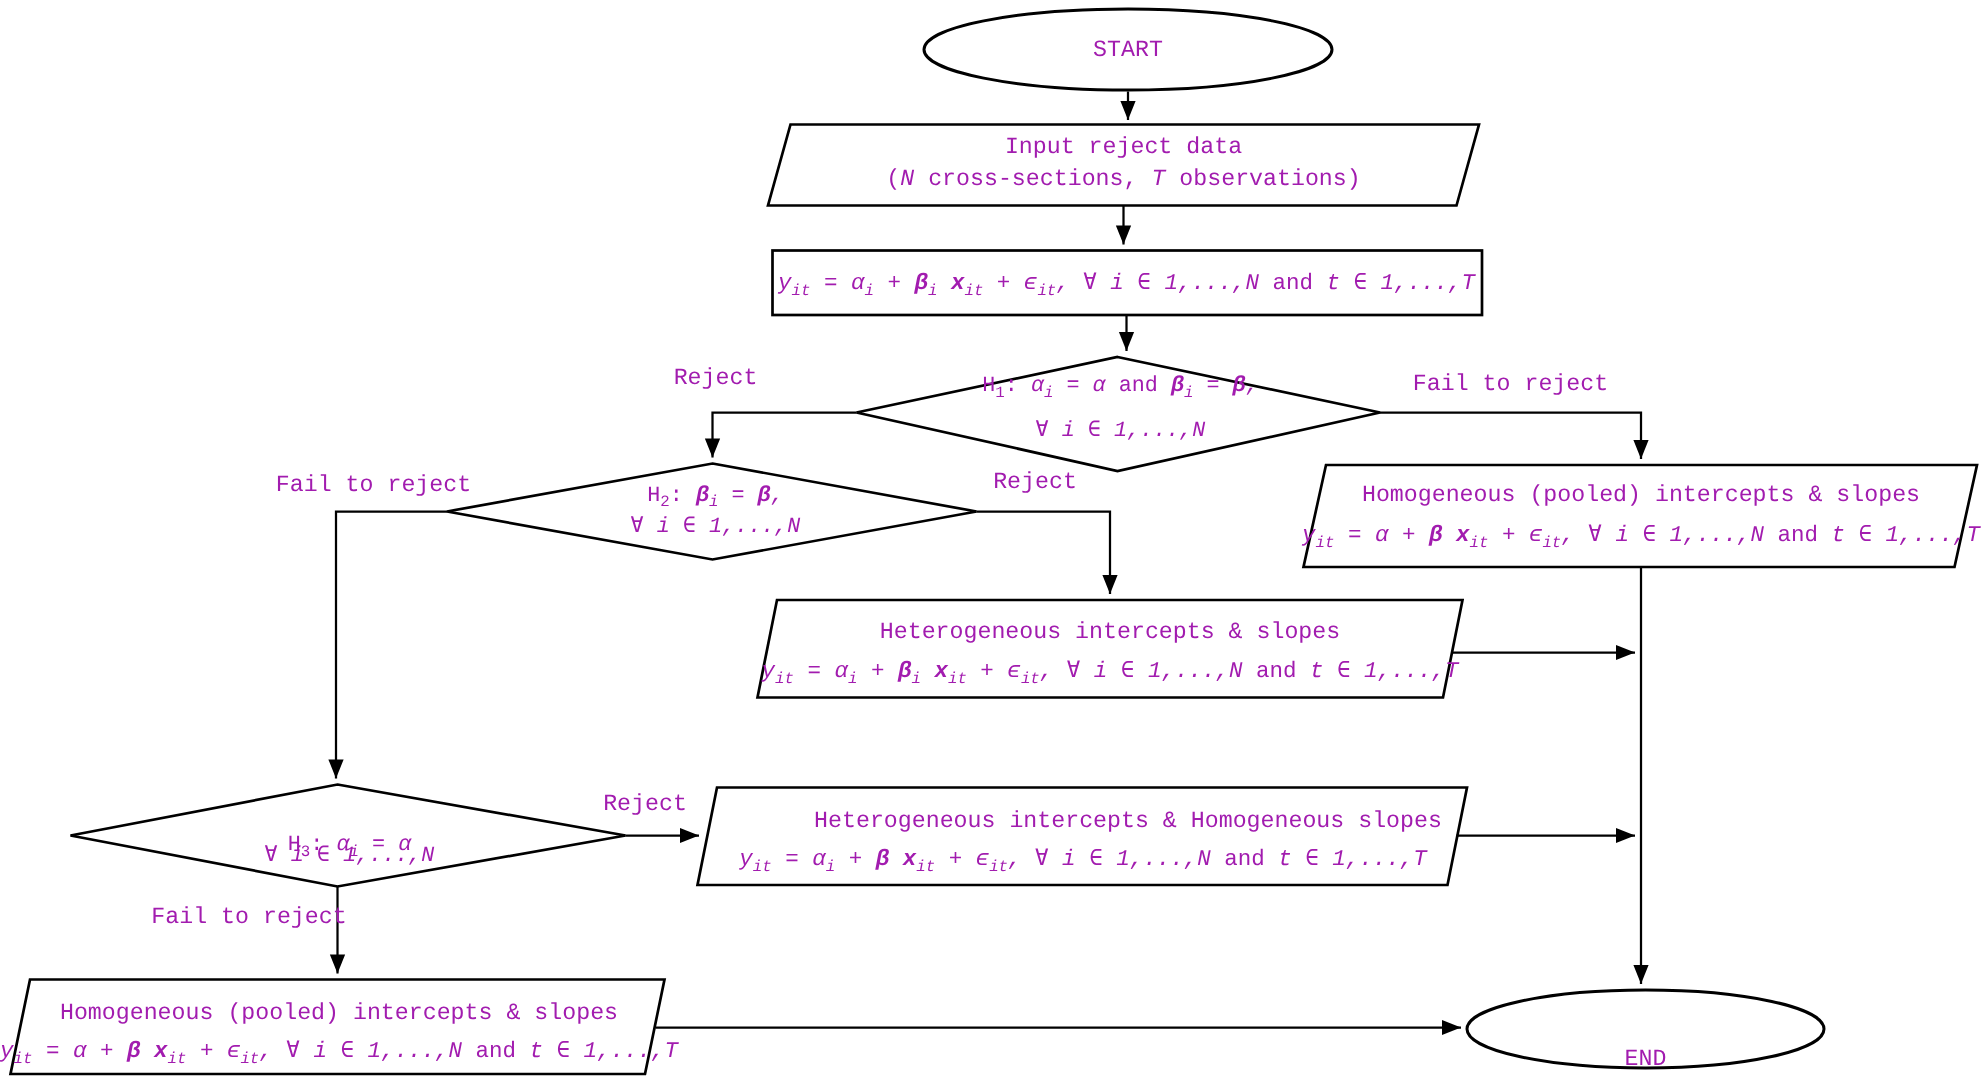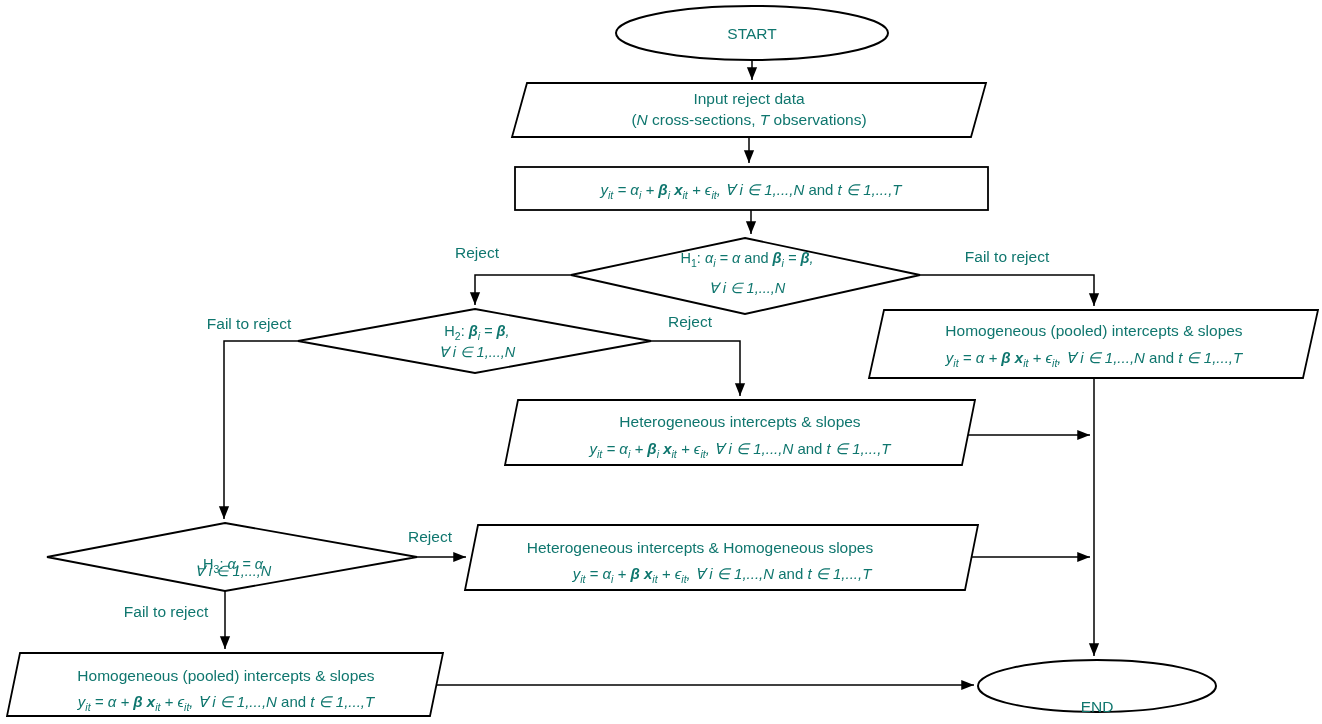--- a/index.html
+++ b/index.html
@@ -1,21 +1,21 @@
 <!DOCTYPE html>
 <html><head>
 <meta charset="utf-8">
 <style>
   html,body{margin:0;padding:0;background:#ffffff;}
   #canvas{
     position:relative;
     width:1322px;height:724px;
     background:#ffffff;
-    font-family:Liberation Sans, sans-serif;
-    color:#0f766e;
+    font-family:Liberation Mono, monospace;
+    color:#a21caf;
     overflow:hidden;
   }
   #wires{position:absolute;left:0;top:0;}
   .lbl{
     position:absolute;
     transform:translate(-50%,-50%);
     white-space:nowrap;
     font-size:15.5px;
     line-height:1;
     text-align:center;
@@ -82,21 +82,21 @@
 
   <div class="lbl math sm" style="left:233px;top:564px"><span class="up">H<sub>3</sub>:</span> α<sub>i</sub> = α</div>
   <div class="lbl math sm" style="left:233px;top:571px">∀ i ∈ 1,...,N</div>
 
   <div class="lbl" style="left:1094px;top:331px">Homogeneous (pooled) intercepts &amp; slopes</div>
   <div class="lbl math" style="left:1094px;top:357px">y<sub>it</sub> = α + <b>β</b> <b>x</b><sub>it</sub> + ϵ<sub>it</sub>, ∀ i ∈ 1,...,N <span class="up">and</span> t ∈ 1,...,T</div>
 
   <div class="lbl" style="left:740px;top:422px">Heterogeneous intercepts &amp; slopes</div>
   <div class="lbl math" style="left:740px;top:448px">y<sub>it</sub> = α<sub>i</sub> + <b>β</b><sub>i</sub> <b>x</b><sub>it</sub> + ϵ<sub>it</sub>, ∀ i ∈ 1,...,N <span class="up">and</span> t ∈ 1,...,T</div>
 
-  <div class="lbl" style="left:700px;top:548px">Heterogeneous intercepts &amp; Homogeneous slopes</div>
+  <div class="lbl" style="left:752px;top:548px">Heterogeneous intercepts &amp; Homogeneous slopes</div>
   <div class="lbl math" style="left:722px;top:573px">y<sub>it</sub> = α<sub>i</sub> + <b>β</b> <b>x</b><sub>it</sub> + ϵ<sub>it</sub>, ∀ i ∈ 1,...,N <span class="up">and</span> t ∈ 1,...,T</div>
 
   <div class="lbl" style="left:226px;top:676px">Homogeneous (pooled) intercepts &amp; slopes</div>
   <div class="lbl math" style="left:226px;top:701px">y<sub>it</sub> = α + <b>β</b> <b>x</b><sub>it</sub> + ϵ<sub>it</sub>, ∀ i ∈ 1,...,N <span class="up">and</span> t ∈ 1,...,T</div>
 
   <div class="lbl" style="left:1097px;top:707px">END</div>
 
   <div class="lbl" style="left:477px;top:253px">Reject</div>
   <div class="lbl" style="left:1007px;top:257px">Fail to reject</div>
   <div class="lbl" style="left:690px;top:322px">Reject</div>

